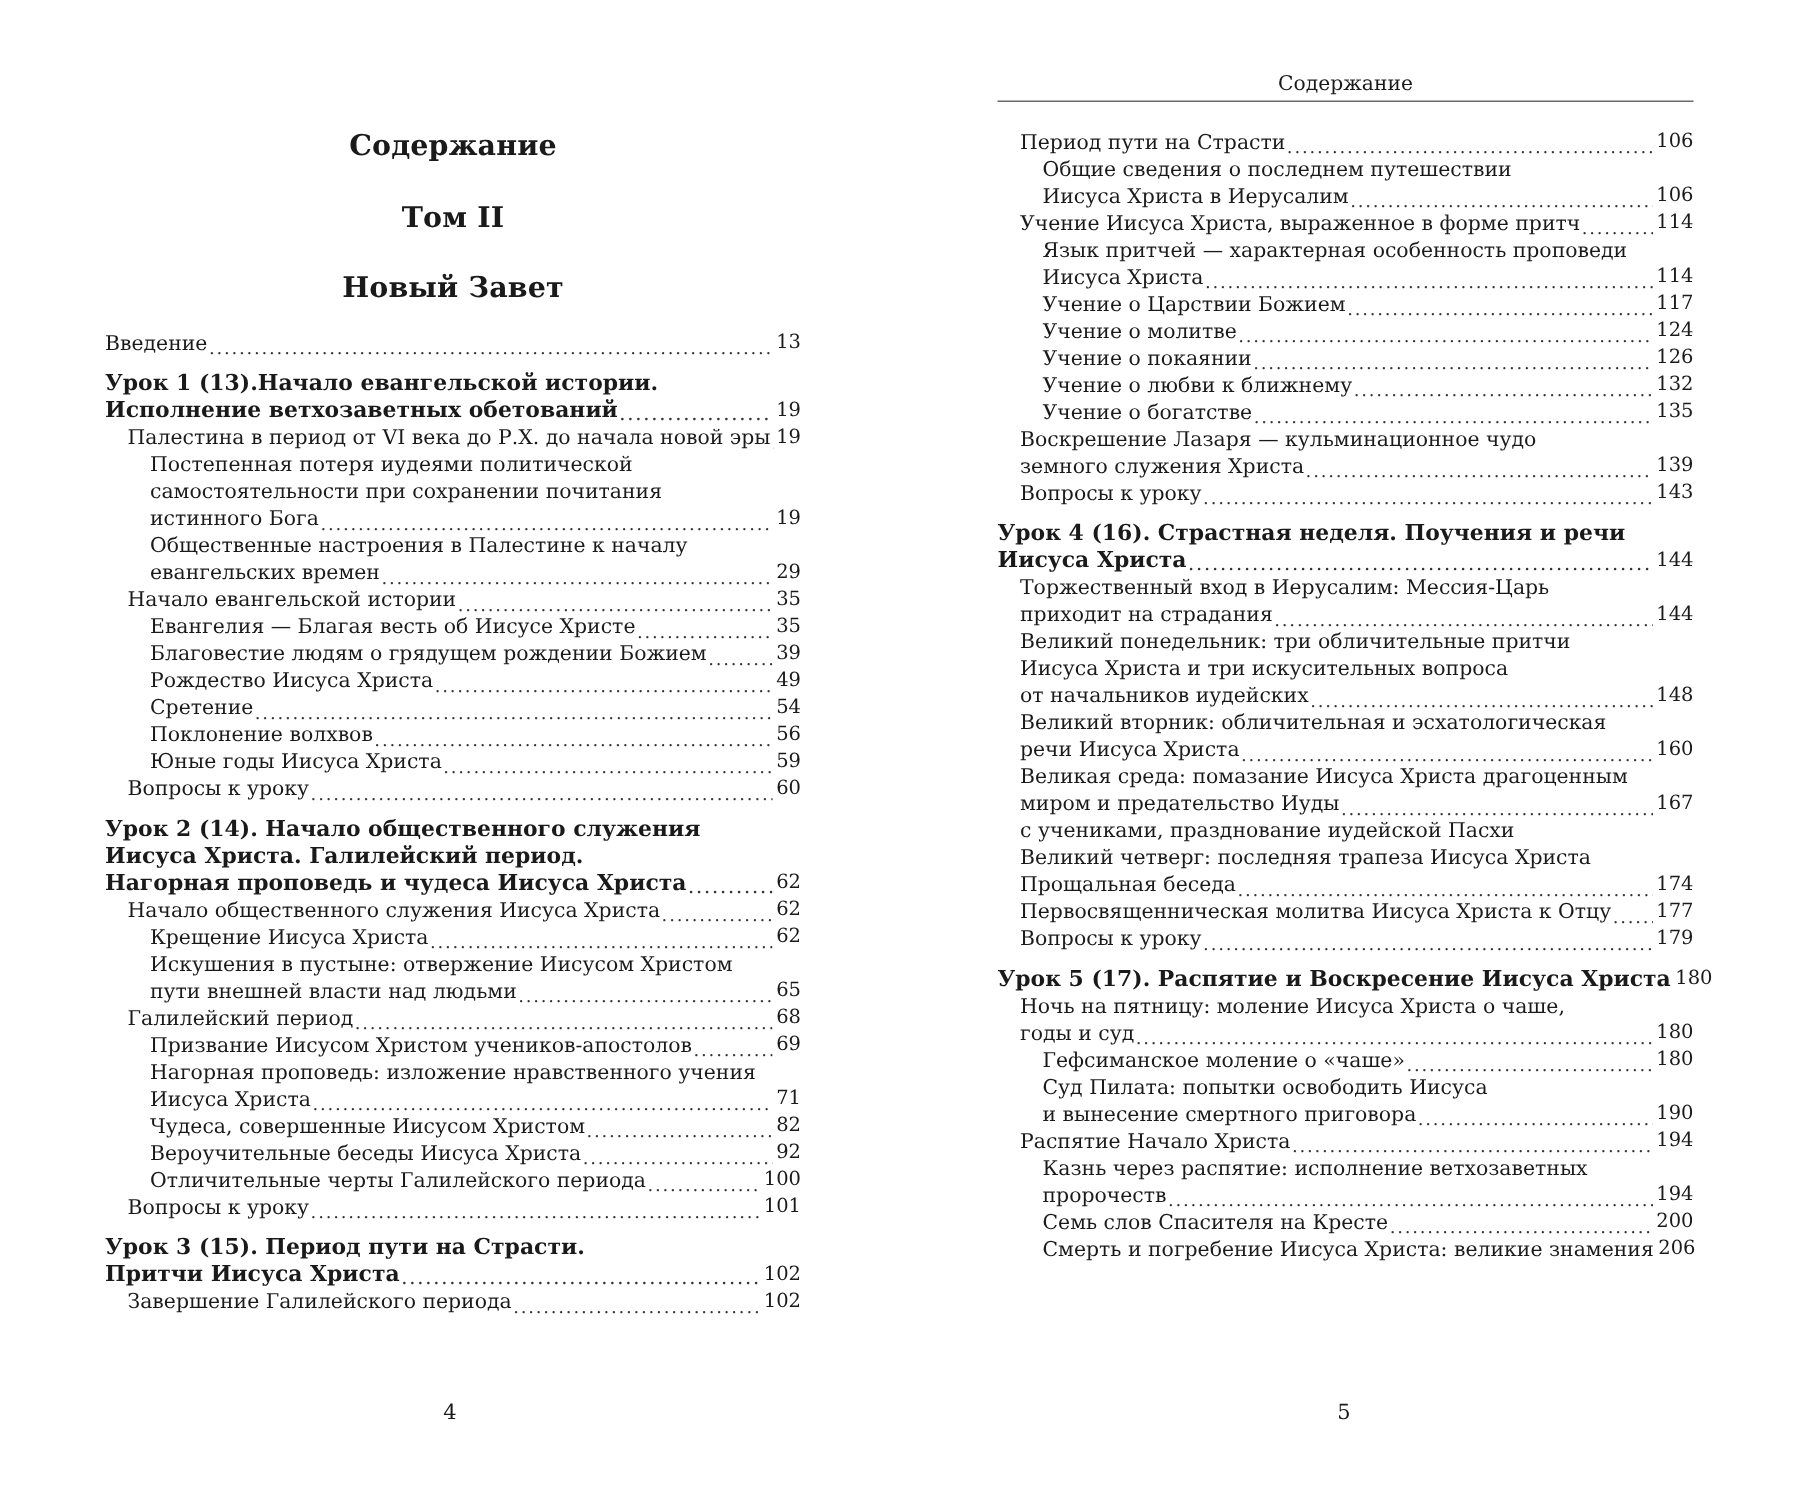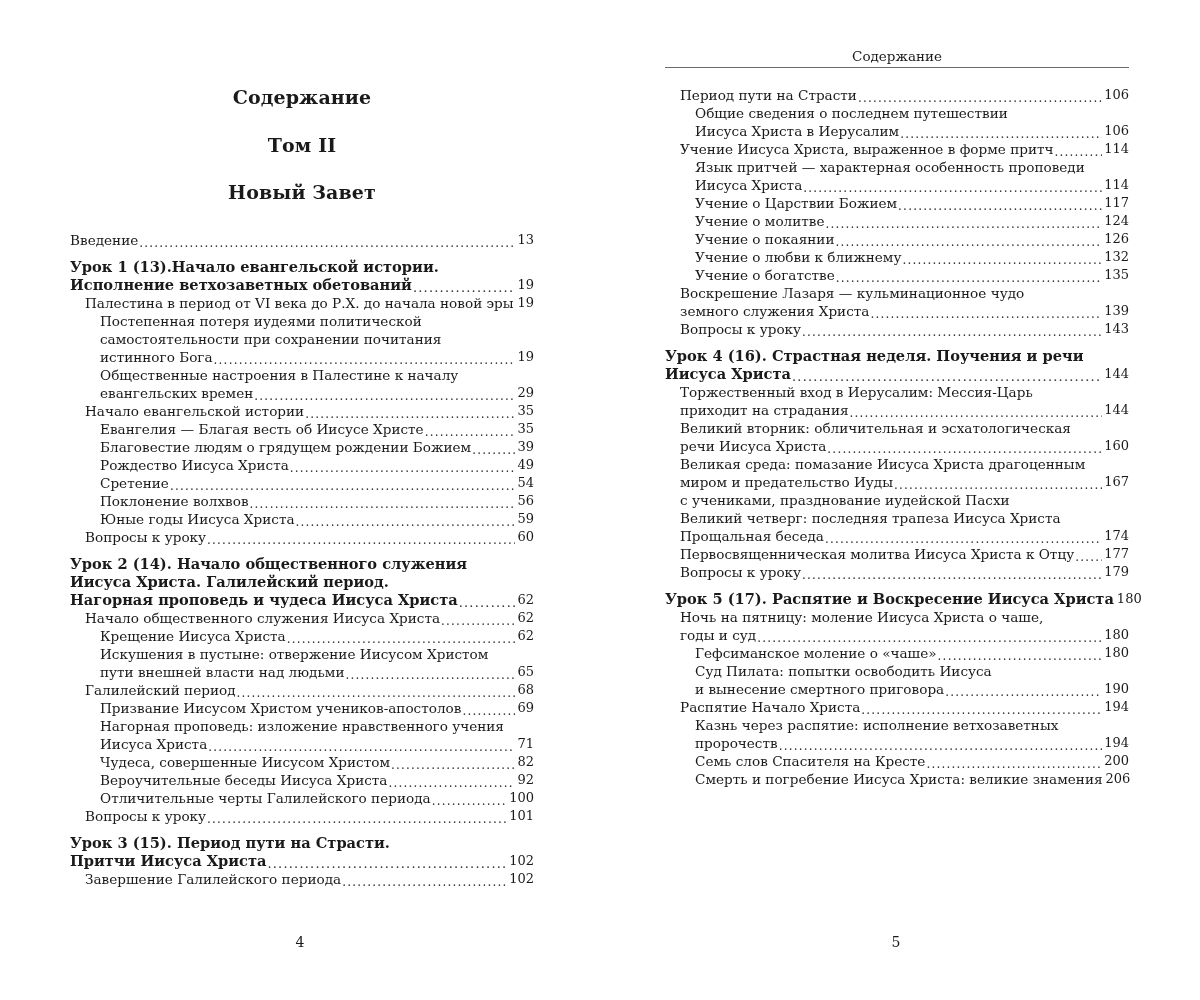--- a/index.html
+++ b/index.html
@@ -13,21 +13,21 @@
 
   .title { position:absolute; left:0; width:464px; text-align:center; font-weight:bold; font-size:19px; letter-spacing:0.1px; }
   .t-main { top:86px; }
   .t-vol { top:134px; }
   .t-sub { top:161px;margin-top:20px; }
 
   .running-head { position:absolute; top:48px; left:0; width:464px; text-align:center; font-size:13.5px; }
   .rule { position:absolute; top:67px; left:0; width:464px; height:0; border-top:1px solid #6a6a6a; }
 
   .toc { position:absolute; left:0; width:464px; }
-  #toc-left { top:231px; }
+  #toc-left { top:220px; }
   #toc-right { top:86px; }
 
   .entry { position:relative; font-size:13.6px; line-height:18px; }
   .entry.lesson { font-weight:bold; font-size:14.6px; line-height:18px; margin-top:9px; }
   .entry.first { margin-top:0; }
   .entry.lvl1 { padding-left:15px; }
   .entry.lvl2 { padding-left:30px; }
 
   .line { display:block; white-space:nowrap; }
   .last-line { display:flex; align-items:flex-end; white-space:nowrap; }
@@ -343,20 +343,29 @@
       </div>
       <div class="entry lvl1">
         <span class="line">Торжественный вход в Иерусалим: Мессия-Царь</span>
         <div class="last-line">
           <span class="txt">приходит на страдания</span>
           <span class="dots"></span>
           <span class="pg">144</span>
         </div>
       </div>
       <div class="entry lvl1">
+        <span class="line">Великий понедельник: три обличительные притчи</span>
+        <span class="line">Иисуса Христа и три искусительных вопроса</span>
+        <div class="last-line">
+          <span class="txt">от начальников иудейских</span>
+          <span class="dots"></span>
+          <span class="pg">148</span>
+        </div>
+      </div>
+      <div class="entry lvl1">
         <span class="line">Великий вторник: обличительная и эсхатологическая</span>
         <div class="last-line">
           <span class="txt">речи Иисуса Христа</span>
           <span class="dots"></span>
           <span class="pg">160</span>
         </div>
       </div>
       <div class="entry lvl1">
         <span class="line">Великая среда: помазание Иисуса Христа драгоценным</span>
         <div class="last-line">

